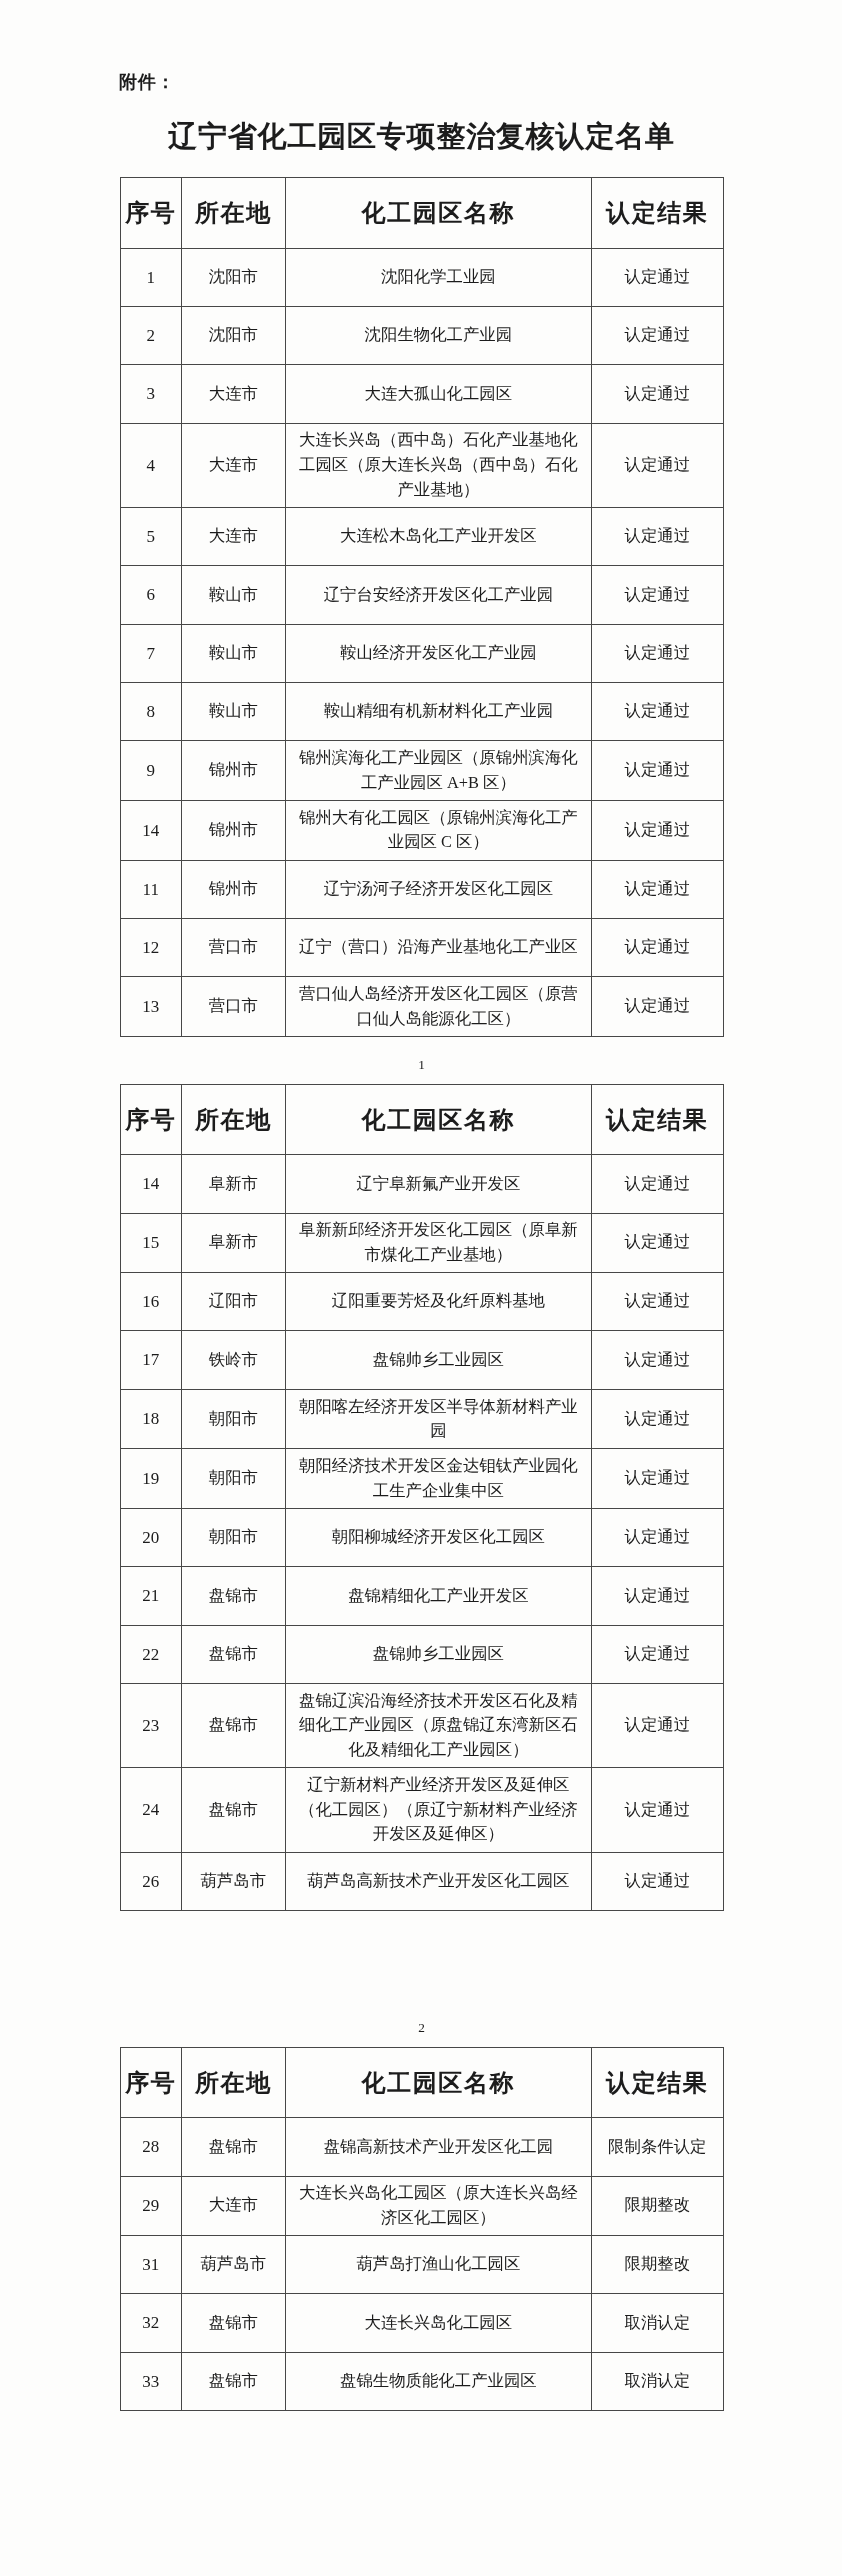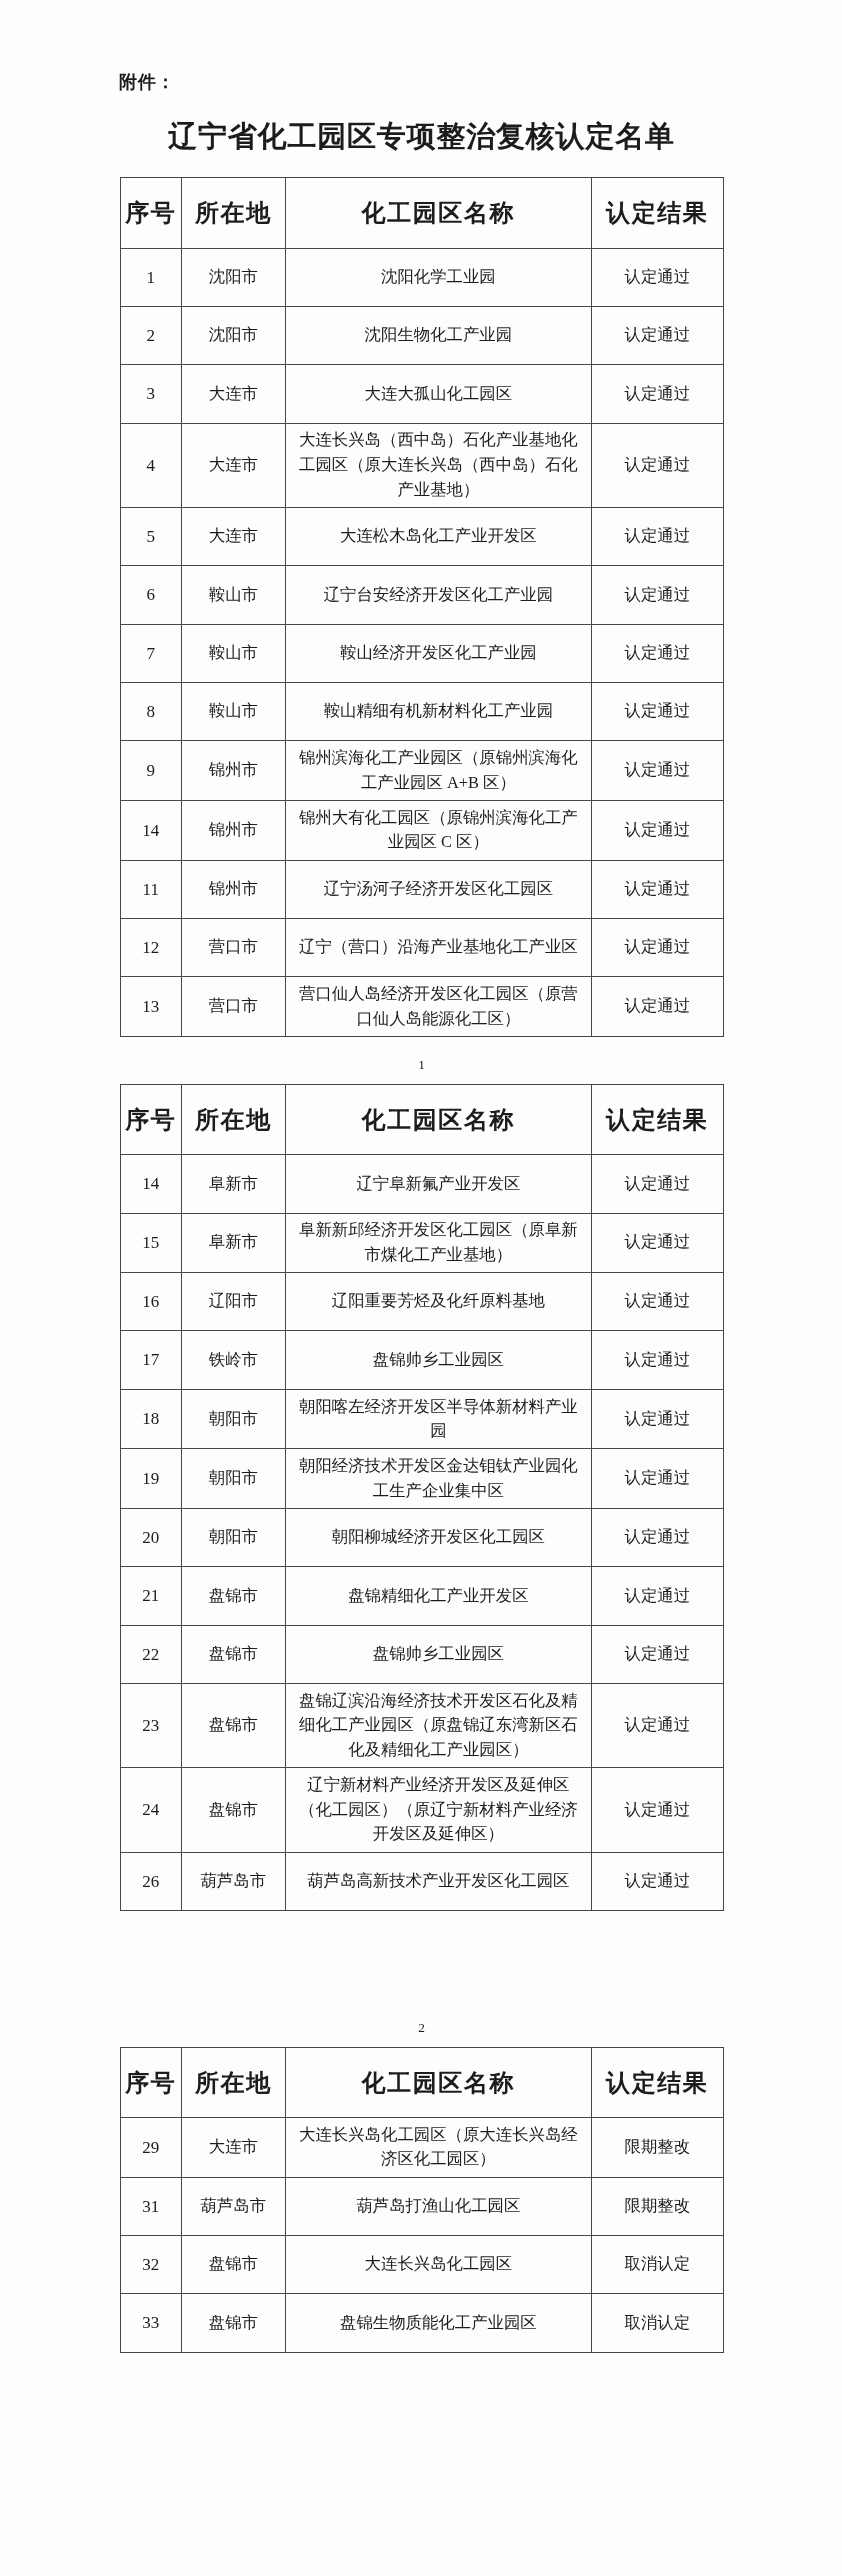--- a/index.html
+++ b/index.html
@@ -272,20 +272,26 @@
       <thead>
         <tr>
           <th>序号</th>
           <th>所在地</th>
           <th>化工园区名称</th>
           <th>认定结果</th>
         </tr>
       </thead>
       <tbody>
         <tr>
+          <td class="c-no">28</td>
+          <td class="c-city">盘锦市</td>
+          <td class="c-park">盘锦高新技术产业开发区化工园</td>
+          <td class="c-result">限制条件认定</td>
+        </tr>
+        <tr>
           <td class="c-no">29</td>
           <td class="c-city">大连市</td>
           <td class="c-park">大连长兴岛化工园区（原大连长兴岛经济区化工园区）</td>
           <td class="c-result">限期整改</td>
         </tr>
         <tr>
           <td class="c-no">31</td>
           <td class="c-city">葫芦岛市</td>
           <td class="c-park">葫芦岛打渔山化工园区</td>
           <td class="c-result">限期整改</td>

